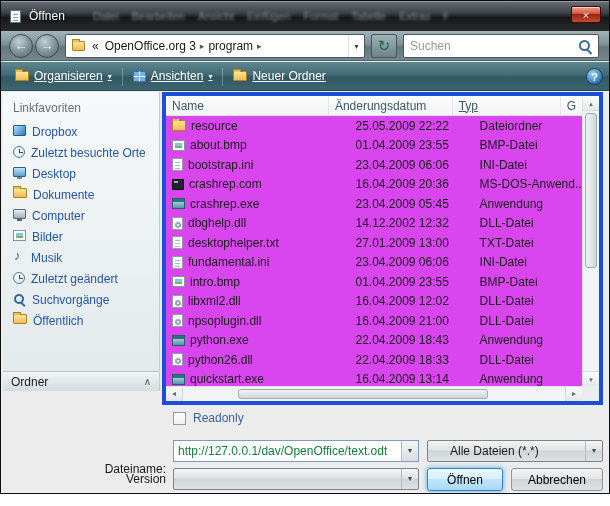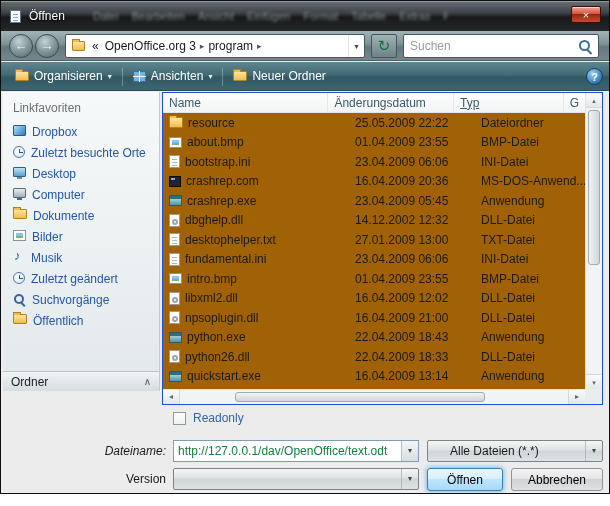--- a/index.html
+++ b/index.html
@@ -116,21 +116,21 @@
   .fi-dll::before { content:""; position:absolute; left:2px; top:4px; width:6px; height:6px;
     background:#98a6ae; border-radius:50%; }
   .fi-dll::after { content:""; position:absolute; left:4px; top:6px; width:2px; height:2px;
     background:#fff; border-radius:50%; }
   .fi-dos { width:12px; height:11px; background:#20242e; border:1px solid #0a0c10; }
   .fi-dos::before { content:""; position:absolute; left:1px; top:1px; width:4px; height:2px; background:#9aa4c0; }
   .fi-app { width:13px; height:11px; background:linear-gradient(#cfe9f2,#4f93a8); border:1px solid #23606f; }
   .fi-app::before { content:""; position:absolute; left:0; right:0; top:0; height:3px; background:#2b6f81; }
   
   .listpane { position:absolute; left:161px; top:91px; width:441px; height:313px;
-    background:#a16207; border:1px solid #1d4ed8; }
+    background:#d946ef; border:4px solid #1d4ed8; }
   .list-header { position:absolute; left:0; right:17px; top:0; height:20px; display:flex;
     background:linear-gradient(#fdfdfd,#f2f4f5); border-bottom:1px solid #e1e5e8; }
   .col { padding:2px 6px; color:#3c5a6b; border-right:1px solid #e4e8ea; display:flex; align-items:center; }
   .col-name { width:166px; } .col-date { width:126px; } .col-type { width:110px;text-decoration:underline; } .col-size { flex:1; border-right:0; }
   .rows { position:absolute; left:0; right:17px; top:20px; bottom:15px; overflow:hidden; }
   .row { display:flex; height:19.5px; align-items:center; }
   .cell { padding:0 6px; white-space:nowrap; overflow:hidden; }
   .c-name { width:166px; display:flex; align-items:center; gap:5px; }
   .c-date { width:126px;margin-left:20px; } .c-type { width:110px; }
   .vscroll { position:absolute; top:0; right:0; bottom:15px; width:17px; background:#f2f3f4; border-left:1px solid #e0e3e5; }
@@ -145,21 +145,21 @@
     color:#5a6b72; line-height:14px; background:linear-gradient(#fafbfb,#e4e8ea); }
   .hs-left { left:0; border-right:1px solid #d4dadd; }
   .hs-right { right:0; border-left:1px solid #d4dadd; }
   .hs-thumb { position:absolute; top:2px; bottom:2px; left:72px; width:250px;
     background:linear-gradient(#f0f3f4,#cfd6da); border:1px solid #9fadb3; border-radius:3px; }
   .scroll-corner { position:absolute; right:0; bottom:0; width:17px; height:15px; background:#e9edee; }
   
   .checkbox { position:absolute; left:172px; top:411px; width:13px; height:13px;
     background:linear-gradient(#fcfcfc,#eef2f4); border:1px solid #8d9aa0; }
   .readonly-label { position:absolute; left:192px; top:410px; color:#3565a0; }
-  .lbl-filename { position:absolute; left:55px; top:443px; width:110px; text-align:right;font-style:italic; }
+  .lbl-filename { position:absolute; left:55px; top:461px; width:110px; text-align:right; }
   .filename-combo { position:absolute; left:172px; top:439px; width:246px; height:22px;
     background:#fff; border:1px solid #7f9db9; display:flex; }
   .filename-input { flex:1; min-width:0; border:0; outline:0; padding:0 4px;
     font:12px "Liberation Sans",sans-serif; color:#15803d; }
   .combo-btn { width:17px; background:linear-gradient(#f3f5f6,#d9dee1); border-left:1px solid #b5bcc0;
     text-align:center; font-size:8px; line-height:20px; color:#444; flex:none; }
   .select-like { position:absolute; height:22px; border:1px solid #7c8488; border-radius:2px;
     background:linear-gradient(#f4f5f6,#dfe3e5 45%,#cfd5d8 50%,#dde2e4 100%);
     display:flex; align-items:center; padding-left:22px; }
   .select-like .combo-btn { height:100%; border-left:1px solid #b5bcc0; background:transparent; line-height:20px; }
@@ -211,21 +211,21 @@
   </div>
 
   <div class="refresh-btn">↻</div>
 
   <div class="searchbox">
     <input class="search-input" type="text" placeholder="Suchen" style="">
     <span class="mag"></span>
   </div>
 
   <div class="toolbar">
-    <div style="display:flex;align-items:flex-end;">
+    <div style="display:flex;align-items:flex-end;text-decoration:underline;">
         <div class="tb-btn">
           <span class="ti ti-folder"></span>
           <span>Organisieren</span>
           <span class="tb-arrow">▾</span>
         </div>
         <span class="tb-sep"></span>
         <div class="tb-btn">
           <span class="ti ti-views"></span>
           <span>Ansichten</span>
           <span class="tb-arrow">▾</span>
@@ -248,26 +248,26 @@
         </div>
         <div class="sb-item">
           <span class="si si-clock"></span>
           <span>Zuletzt besuchte Orte</span>
         </div>
         <div class="sb-item">
           <span class="si si-desktop"></span>
           <span>Desktop</span>
         </div>
         <div class="sb-item">
+          <span class="si si-folder"></span>
+          <span>Dokumente</span>
+        </div>
+        <div class="sb-item">
           <span class="si si-computer"></span>
           <span>Computer</span>
-        </div>
-        <div class="sb-item">
-          <span class="si si-folder"></span>
-          <span>Dokumente</span>
         </div>
         <div class="sb-item">
           <span class="si si-image"></span>
           <span>Bilder</span>
         </div>
         <div class="sb-item">
           <span class="si si-music"></span>
           <span>Musik</span>
         </div>
         <div class="sb-item">

